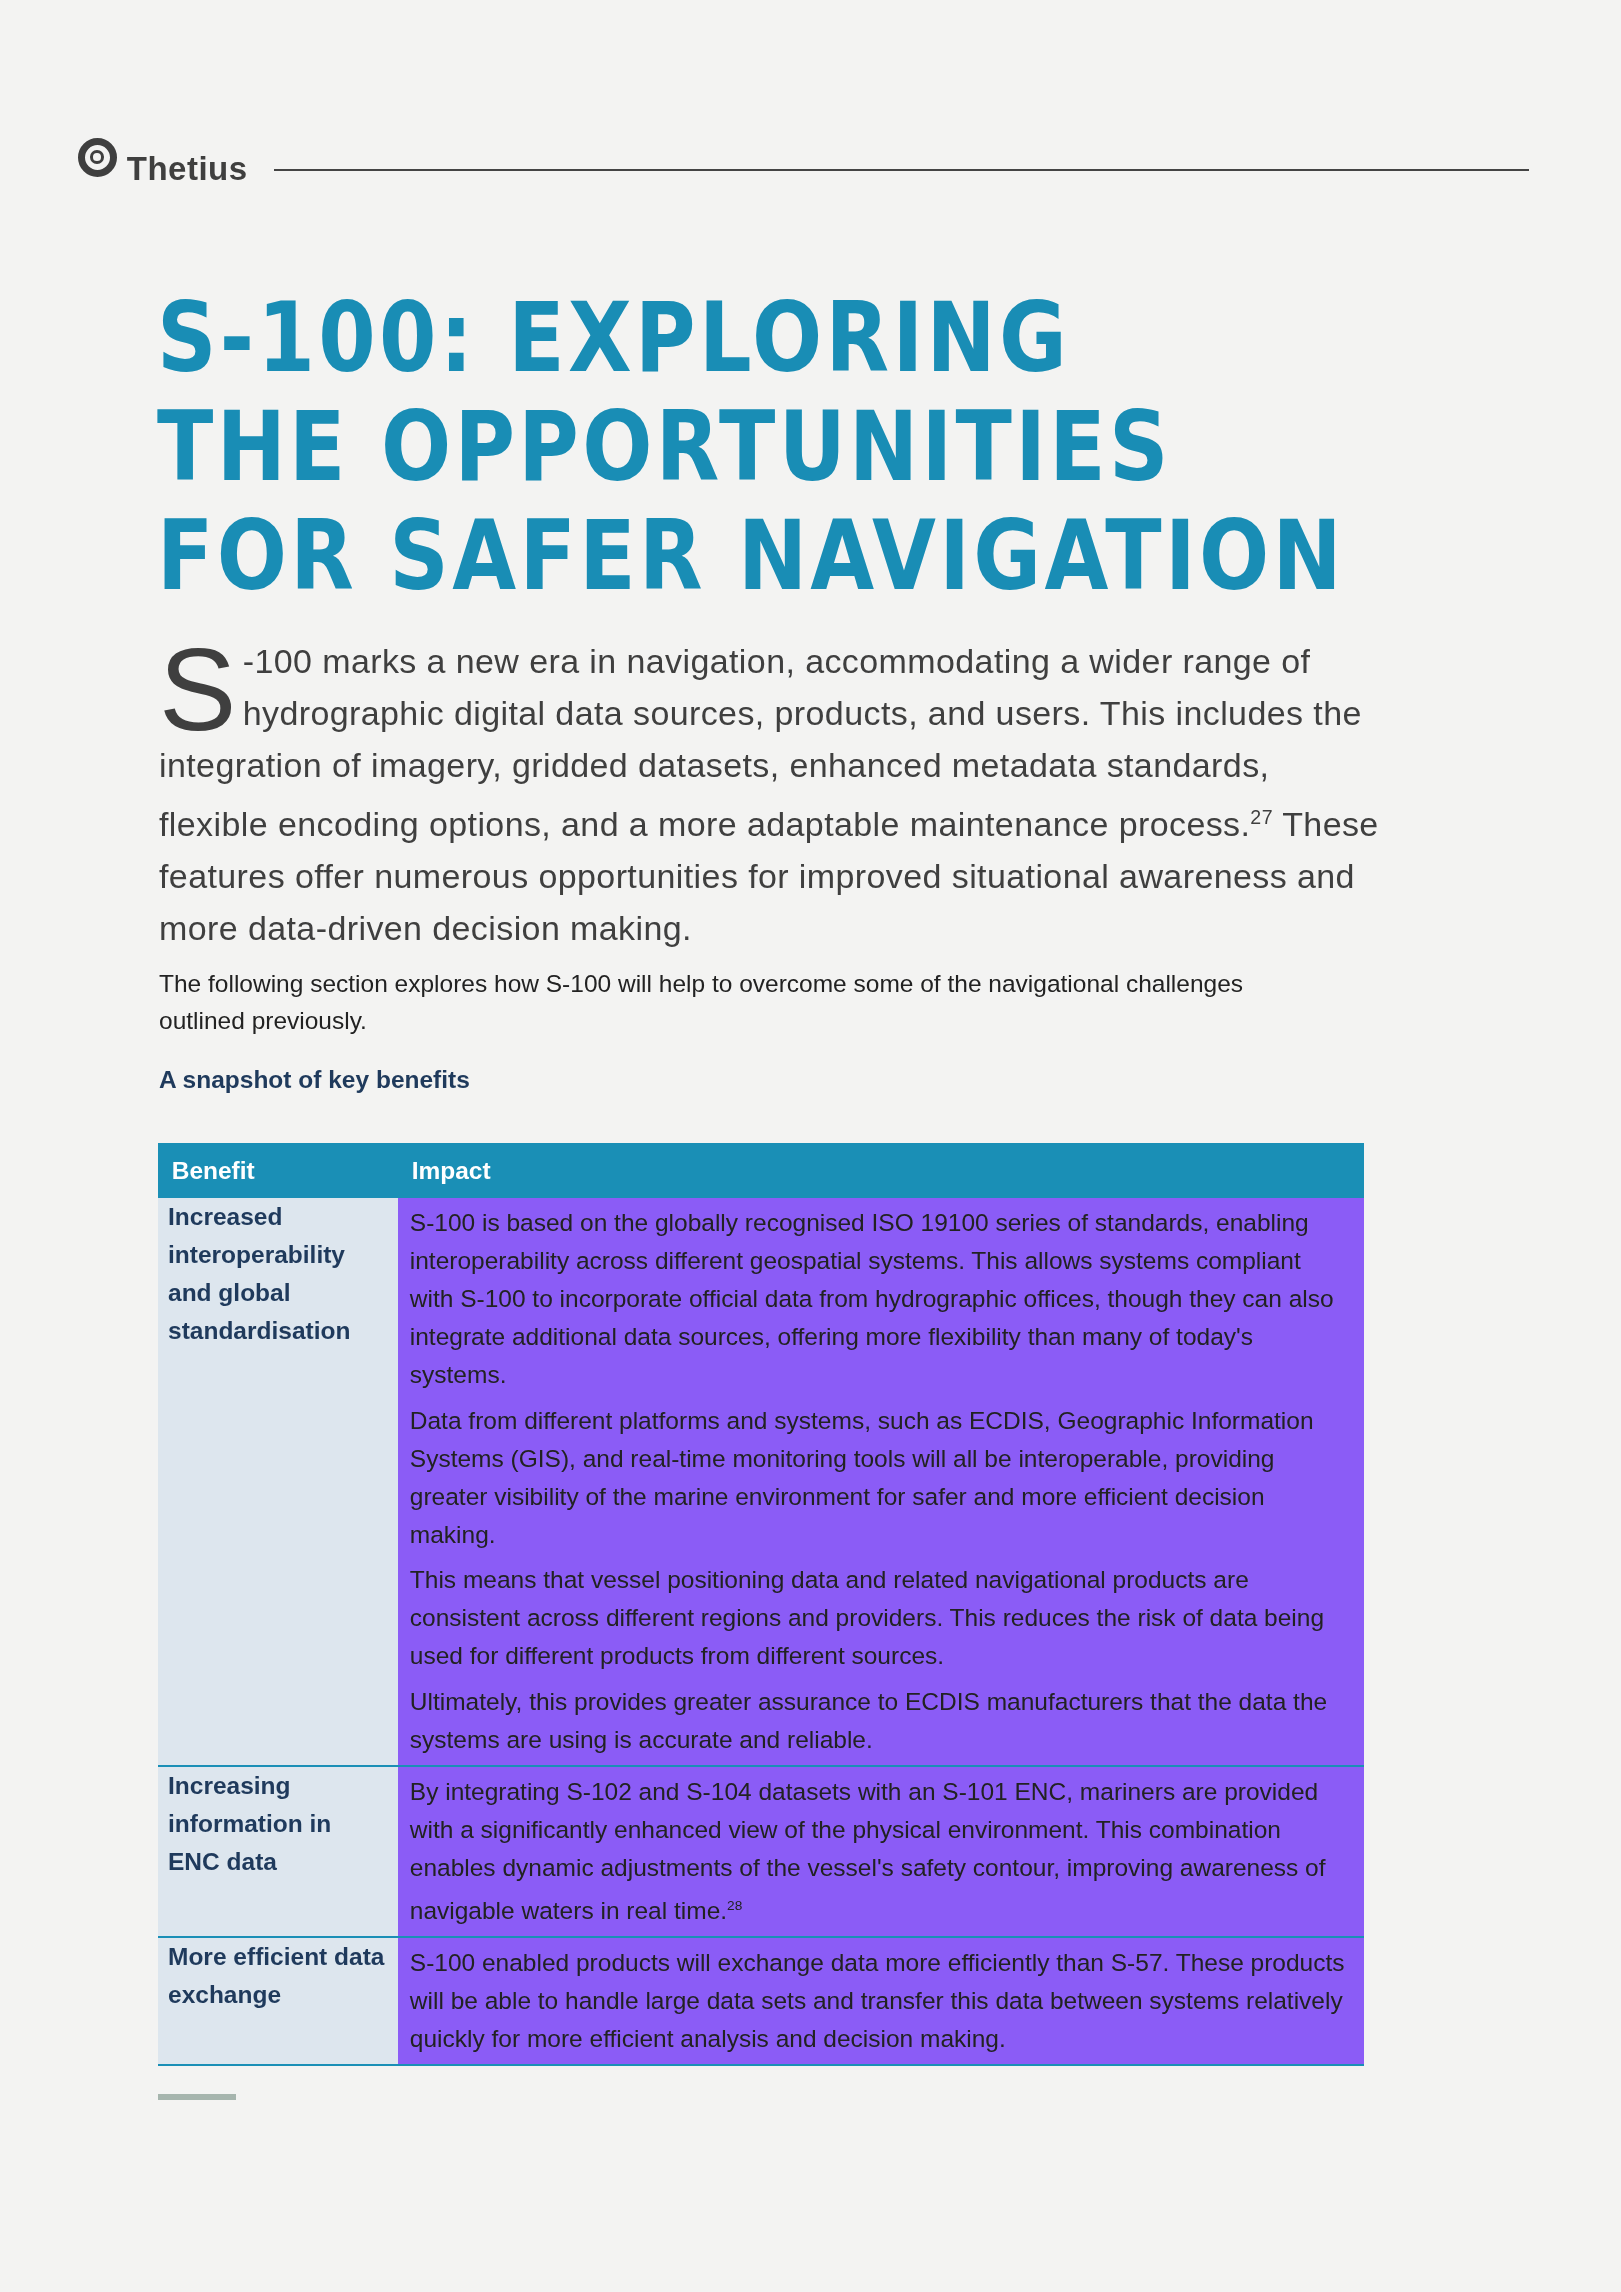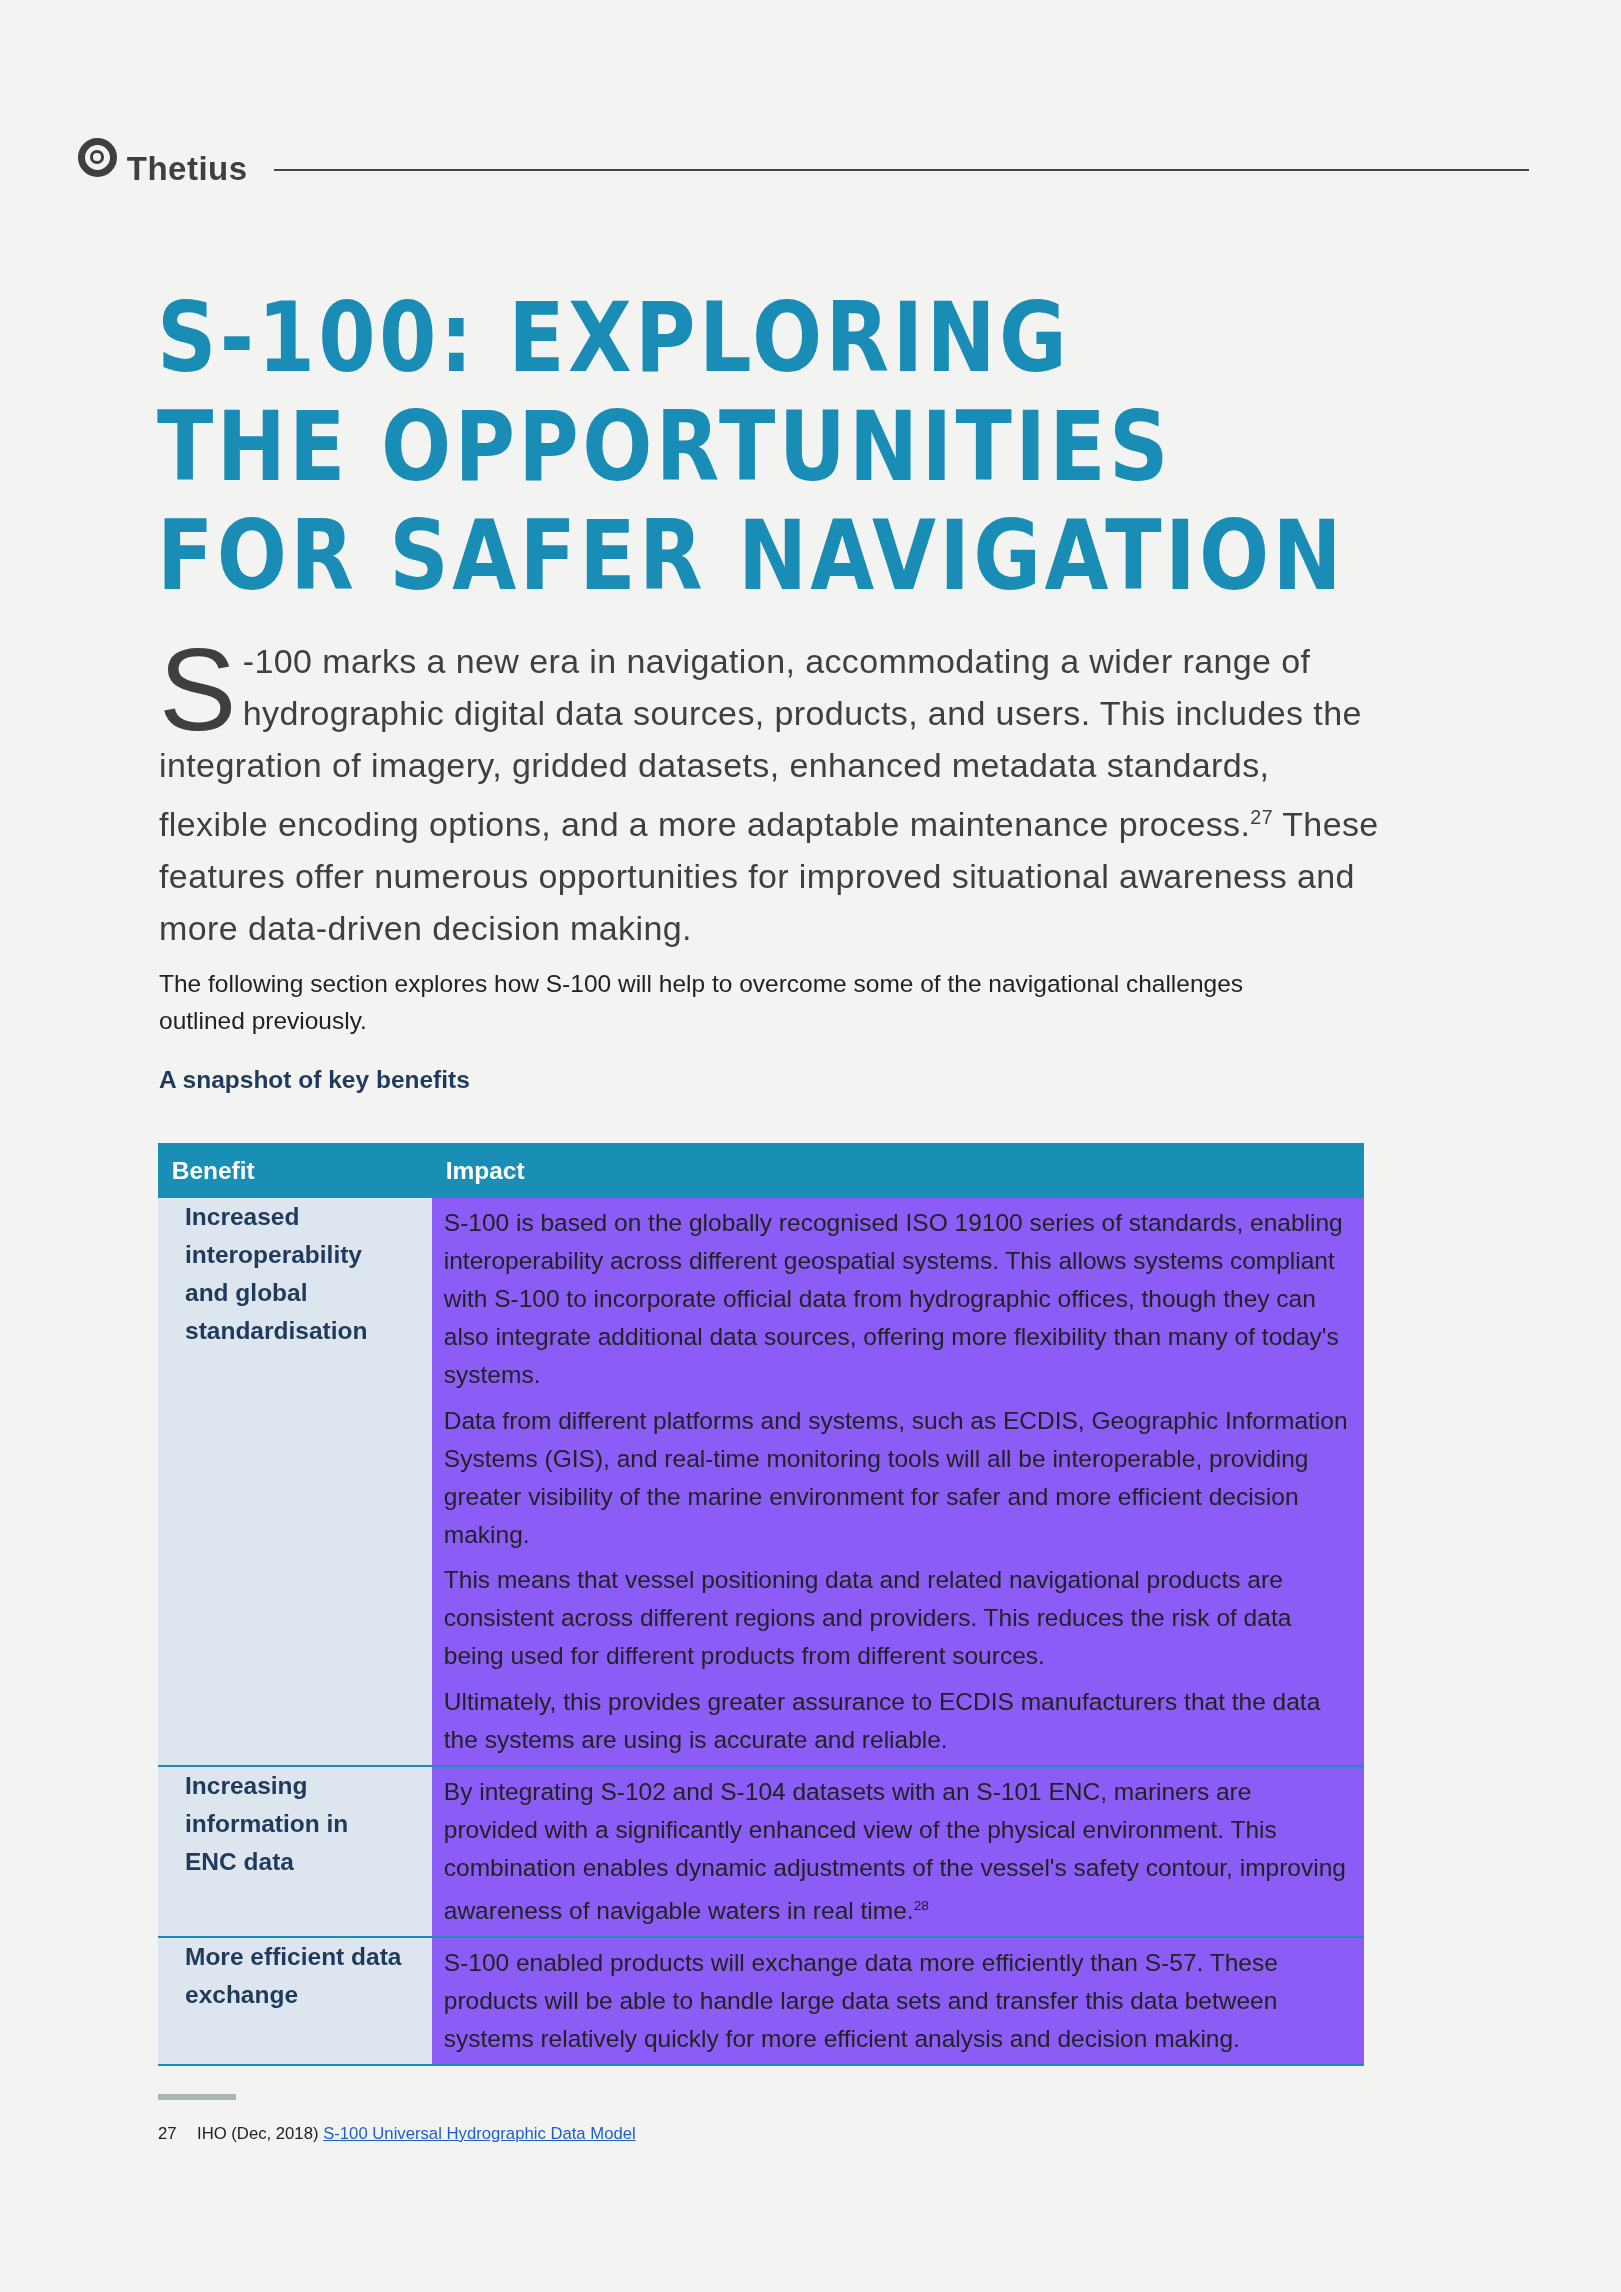--- a/index.html
+++ b/index.html
@@ -12,21 +12,21 @@
   .header-rule { position:absolute; left:196px; top:42px; width:1255px; height:2px; background:#444; }
   .title { position:absolute; left:157px; top:284px; margin:0; font-family:"DejaVu Sans", sans-serif; font-weight:bold; font-size:96px; line-height:109px; color:#198db5; letter-spacing:3.9px; transform:scaleX(0.86); transform-origin:left top; white-space:nowrap; }
   .intro { position:absolute; left:159px; top:635px; width:1225px; font-size:34px; line-height:52px; color:#3f3f3f; letter-spacing:0.4px; }
   .dropcap { float:left; font-size:116px; line-height:98px; margin:5.9px 5.9px 0 0; color:#3f3f3f; }
   .intro sup { font-size:19.6px; }
   .para { position:absolute; left:159px; top:965px; width:1176px; font-size:24.5px; line-height:37px; color:#222; }
   .subhead { position:absolute; left:159px; top:1066px; font-size:24.5px; font-weight:bold; color:#1f3a5c; }
   table.benefits { position:absolute; left:158px; top:1143px; width:1206px; border-collapse:collapse; font-size:24.5px; line-height:38px; }
   table.benefits th { background:#1a8fb6; color:#fff; text-align:left; font-weight:bold; height:55px; padding:0 13.7px; }
   table.benefits td { vertical-align:top; }
-  td.benefit { background:#dde6ee; width:220px; padding:0 27px; color:#1f3a5c; font-weight:bold; vertical-align:middle; }
+  td.benefit { background:#dde6ee; width:220px; padding:0 10px; color:#1f3a5c; font-weight:bold; vertical-align:middle; }
   td.impact { background:#8b5cf6; padding:5.9px 13.7px 5.9px 11.8px; color:#222; }
   td.impact p { margin:0 0 7.8px 0; }
   td.impact p:last-child { margin-bottom:0; }
   tr.row-sep td { border-bottom:2.9px solid #1a8fb6; }
   tr.last td { border-bottom:2px solid #1a8fb6; }
   td.impact sup { font-size:13.7px; }
   .fn-rule { position:absolute; left:158px; top:2094px; width:78px; height:5.9px; background:#a6b5ae; }
   .footnotes { position:absolute; left:158px; top:2117px; font-size:16.7px; line-height:33px; color:#222; }
   .fn-num { display:inline-block; width:39px; }
   .fn a { color:#1f5fc4; text-decoration:underline; }
@@ -83,17 +83,14 @@
       <td class="benefit">More efficient data exchange</td>
       <td class="impact">
         <p>S-100 enabled products will exchange data more efficiently than S-57. These products will be able to handle large data sets and transfer this data between systems relatively quickly for more efficient analysis and decision making.</p>
       </td>
     </tr>
   </tbody>
 </table>
 
 <div class="fn-rule"></div>
 <div class="footnotes">
-  <div class="fn">
-    <span class="fn-num">27</span><span>IHO (Dec, 2018) </span><a>S-100 Universal Hydrographic Data Model</a>
-  </div>
 </div>
 
 
 </body></html>

